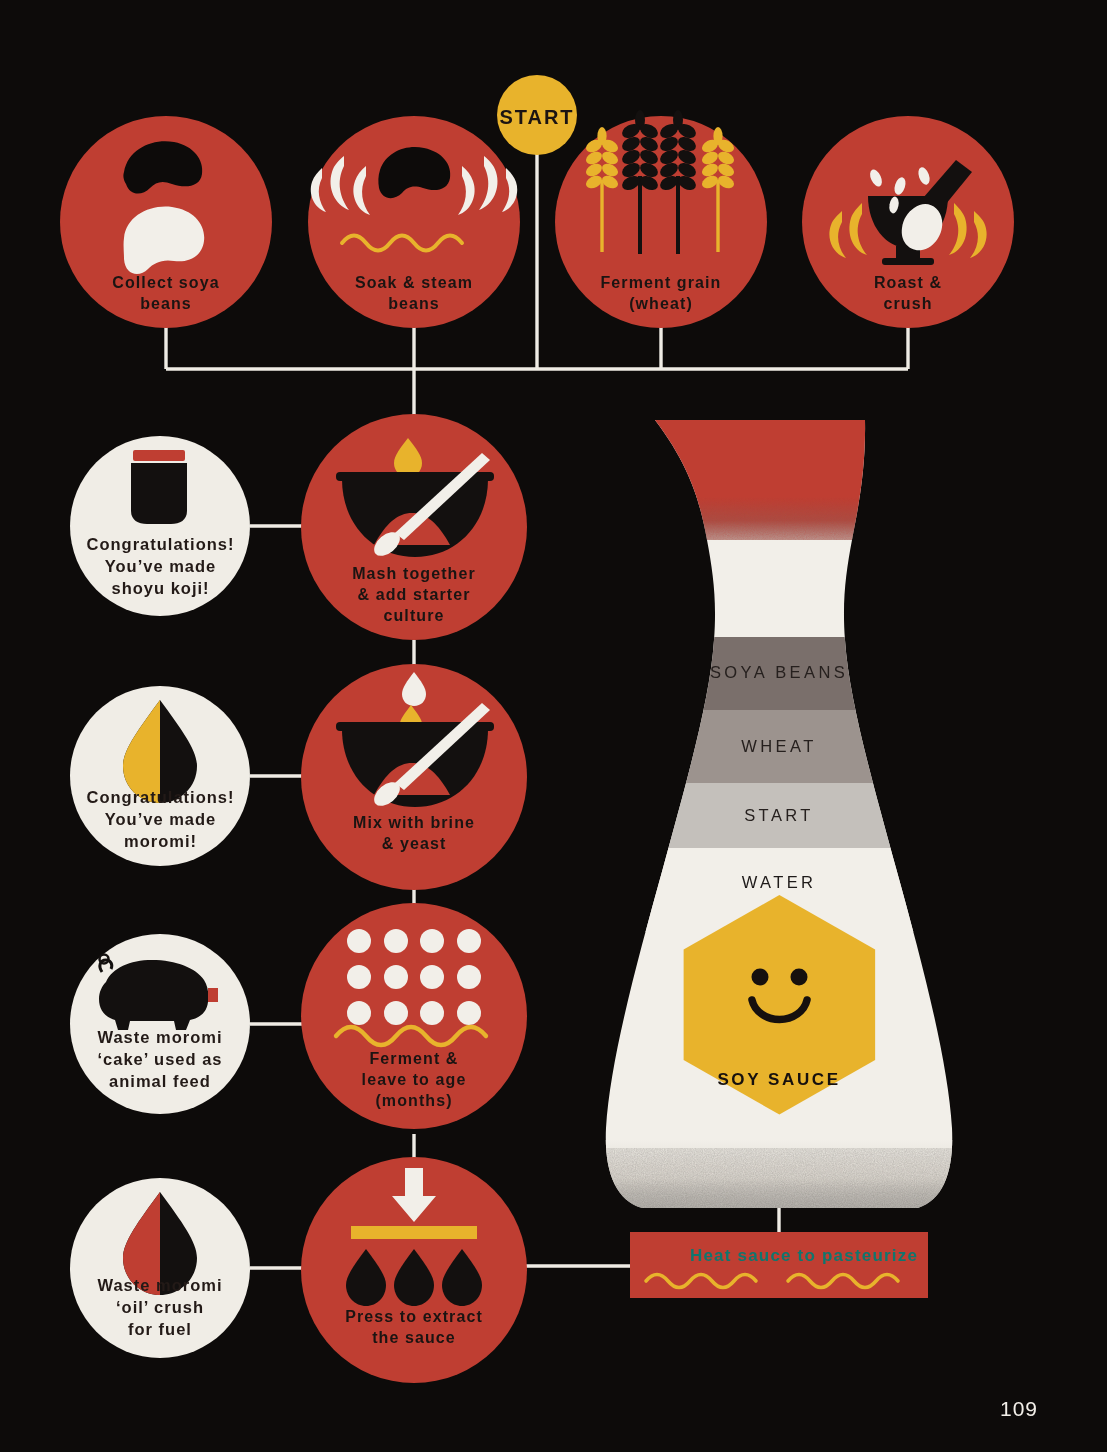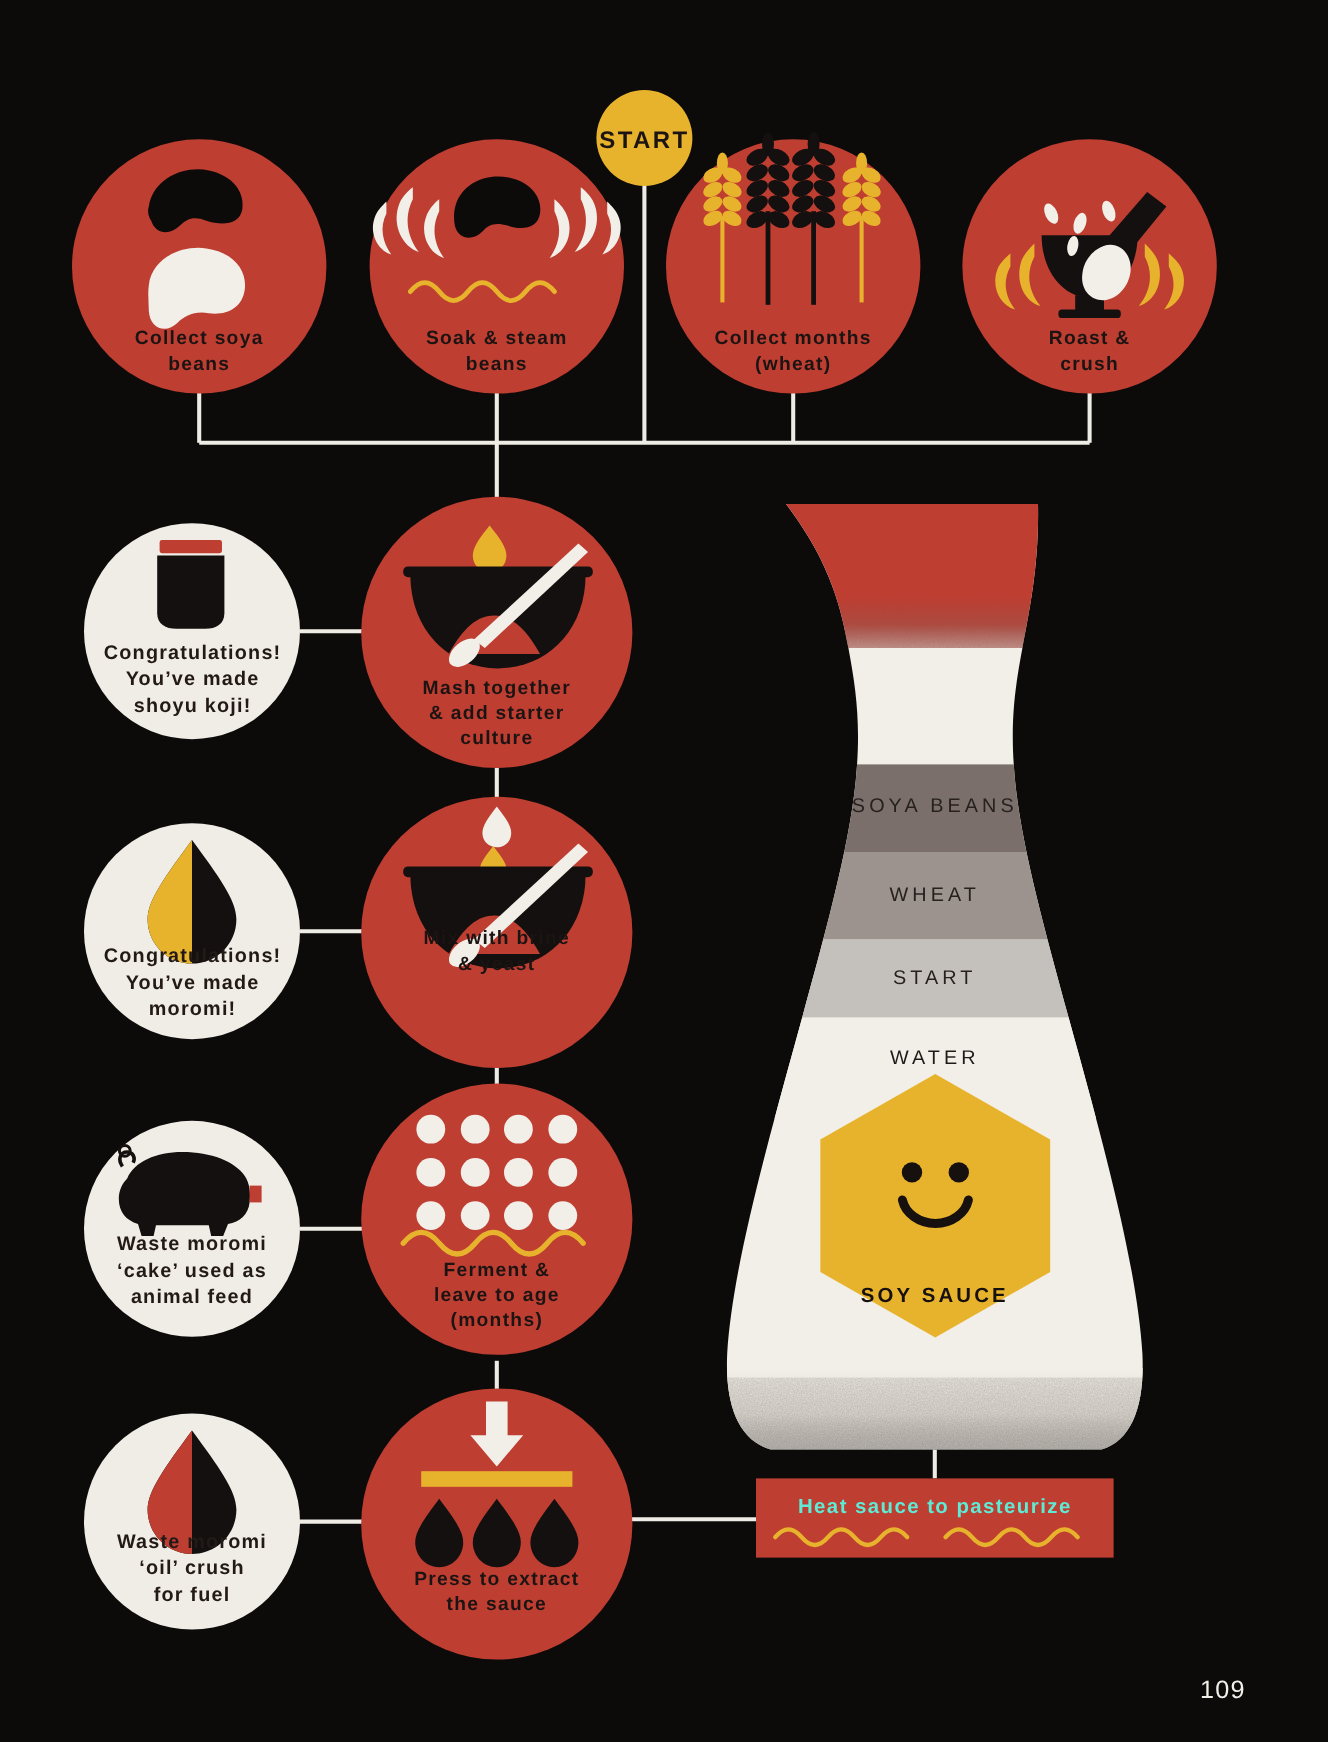--- a/index.html
+++ b/index.html
@@ -25,21 +25,21 @@
     color:#1b1412;font-weight:700;letter-spacing:2.0px;font-size:20px;
   }
   .band-label{
     color:#26201e;font-weight:400;letter-spacing:3.4px;font-size:16.5px;
   }
   .band-label.dark{color:#1e1a19;}
   .hex-label{
     color:#16100e;font-weight:700;letter-spacing:2.6px;font-size:17px;
   }
   .banner-label{
-    color:#5eead4;font-weight:700;letter-spacing:1.2px;font-size:17px;
+    color:#0f766e;font-weight:700;letter-spacing:1.2px;font-size:17px;padding-left:25px;
   }
   .page-num{
     color:#f2efe9;font-weight:400;letter-spacing:1px;font-size:21px;
   }
 </style>
 </head>
 <body>
 
 <div id="stage">
 
@@ -387,34 +387,34 @@
 
   <div class="lbl node-label" style="left:66px;top:272px;width:200px;">
     <div>Collect soya</div>
     <div>beans</div>
   </div>
   <div class="lbl node-label" style="left:314px;top:272px;width:200px;">
     <div>Soak &amp; steam</div>
     <div>beans</div>
   </div>
   <div class="lbl node-label" style="left:561px;top:272px;width:200px;">
-    <div>Collect months</div>
+    <div>Ferment grain</div>
     <div>(wheat)</div>
   </div>
   <div class="lbl node-label" style="left:304px;top:563px;width:220px;">
     <div>Mash together</div>
     <div>&amp; add starter</div>
     <div>culture</div>
   </div>
 
   <div class="lbl node-label" style="left:808px;top:272px;width:200px;">
     <div>Roast &amp;</div>
     <div>crush</div>
   </div>
-  <div class="lbl node-label" style="left:304px;top:772px;width:220px;">
+  <div class="lbl node-label" style="left:304px;top:812px;width:220px;">
     <div>Mix with brine</div>
     <div>&amp; yeast</div>
   </div>
   <div class="lbl node-label" style="left:304px;top:1048px;width:220px;">
     <div>Ferment &amp;</div>
     <div>leave to age</div>
     <div>(months)</div>
   </div>
   <div class="lbl node-label" style="left:299px;top:1306px;width:230px;">
     <div>Press to extract</div>

